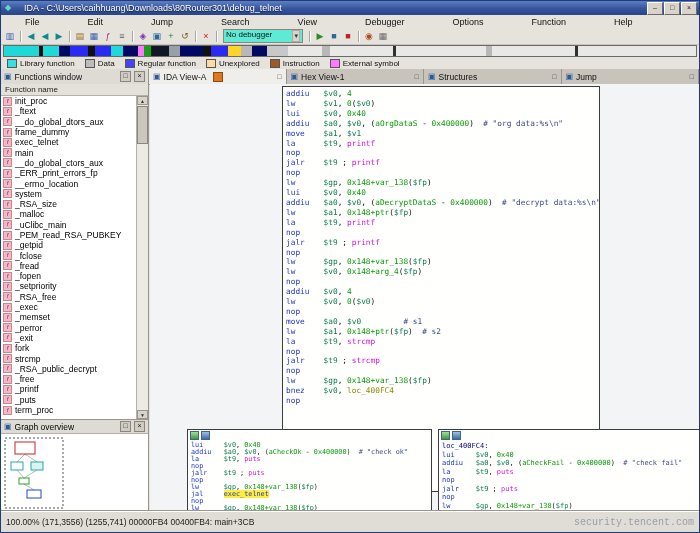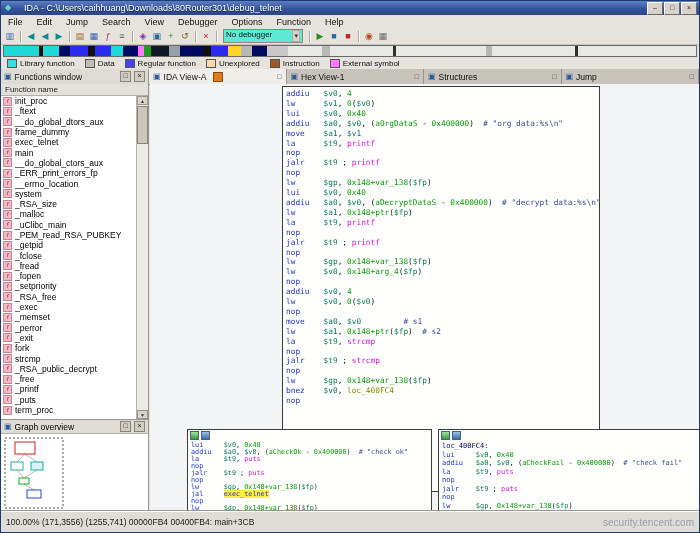--- a/index.html
+++ b/index.html
@@ -10,21 +10,21 @@
   .titlebar{position:absolute;left:0;top:0;right:0;height:14px;display:flex;align-items:center;
             padding:0 2px;color:#fff;background:linear-gradient(180deg,#5d7fc2 0%,#35549d 55%,#2a4586 100%);}
   .app-icon{width:10px;height:10px;font-size:8px;line-height:10px;text-align:center;color:#63d8c2;}
   .title-text{font-size:9px;margin-left:3px;flex:1;white-space:nowrap;overflow:hidden;text-shadow:0 1px 1px #123;padding-left:8px;}
   .win-btn{width:14px;height:11px;background:#d8d4cc;border:1px solid #fff;border-right-color:#6a6a6a;
            border-bottom-color:#6a6a6a;font-size:7px;line-height:9px;text-align:center;color:#222;margin-left:1px;}
 
   
   .menubar{position:absolute;top:14px;left:0;right:0;height:13px;display:flex;align-items:center;
            background:#e6e3dc;border-bottom:1px solid #c9c5bd;font-size:9px;color:#111;}
-  .menu-item{padding:0 7px;}
+  .menu-item{padding:0 24px;}
   .toolbar{position:absolute;top:27px;left:0;right:0;height:16px;display:flex;align-items:center;
            background:#e6e3dc;border-bottom:1px solid #c9c5bd;padding-left:2px;}
   .tb-icon{width:14px;height:13px;font-size:9px;line-height:13px;text-align:center;}
   .tb-sep{width:1px;height:11px;background:#aaa69e;margin:0 3px;box-shadow:1px 0 0 #fff;}
   .tb-combo{display:flex;align-items:flex-start;height:12px;background:#5eead4;border:1px solid #8a867e;
             font-size:8px;padding:0 2px;margin:0 3px;min-width:74px;justify-content:space-between;color:#111;}
   .tb-combo-arrow{font-size:7px;color:#333;background:#d8d4cc;border:1px solid #b0aca4;height:10px;
                   line-height:9px;padding:0 1px;margin-left:3px;}
 
   
@@ -97,21 +97,21 @@
   .t-c{color:#3c4c86;}           
   .t-l{color:#8a8a00;}           
   .t-L{color:#000088;}           
   .t-p{color:#101010;}           
   .t-h{color:#1e35c8;background:#ffee3a;} 
 
   
   .statusbar{position:absolute;left:0;right:0;bottom:0;height:20px;background:#e0ddd6;border-top:1px solid #fff;
              box-shadow:0 -1px 0 #9a968e;display:flex;align-items:center;padding:0 5px;font-size:8.5px;color:#1a1a1a;}
   .status-left{flex:1;white-space:nowrap;overflow:hidden;}
-  .watermark{font-family:Liberation Sans, sans-serif;font-size:10px;color:#98a0ac;}
+  .watermark{font-family:Liberation Mono, monospace;font-size:10px;color:#98a0ac;}
 </style>
 </head>
 <body>
 
 <div class="app">
 
   <div class="titlebar">
     <span class="app-icon">◆</span>
     <span class="title-text">IDA - C:\Users\caihhuang\Downloads\80Router301\debug_telnet</span>
     <span class="win-btn">–</span>

